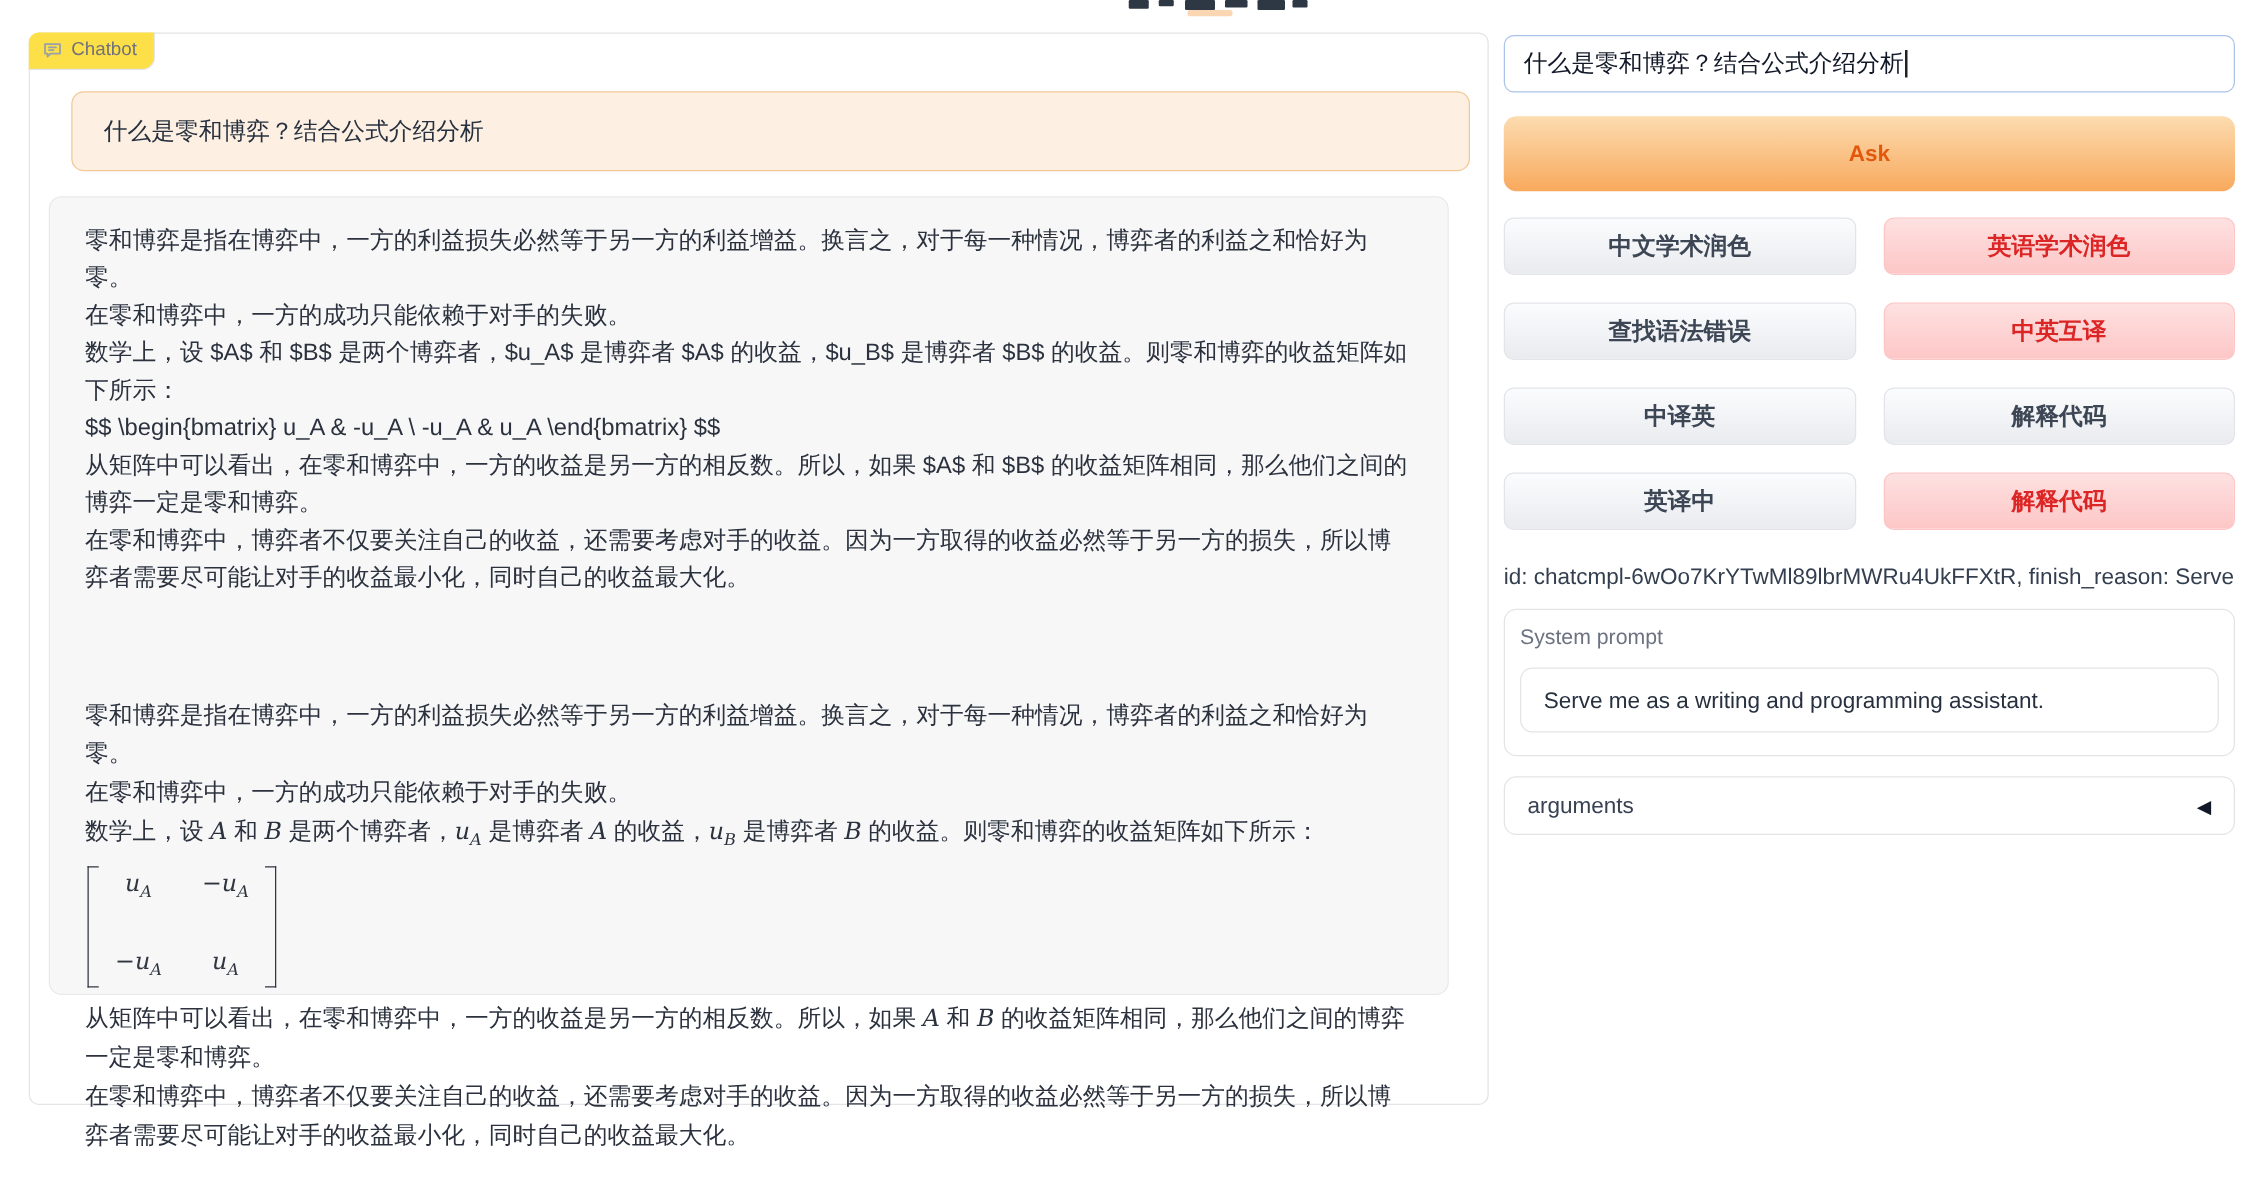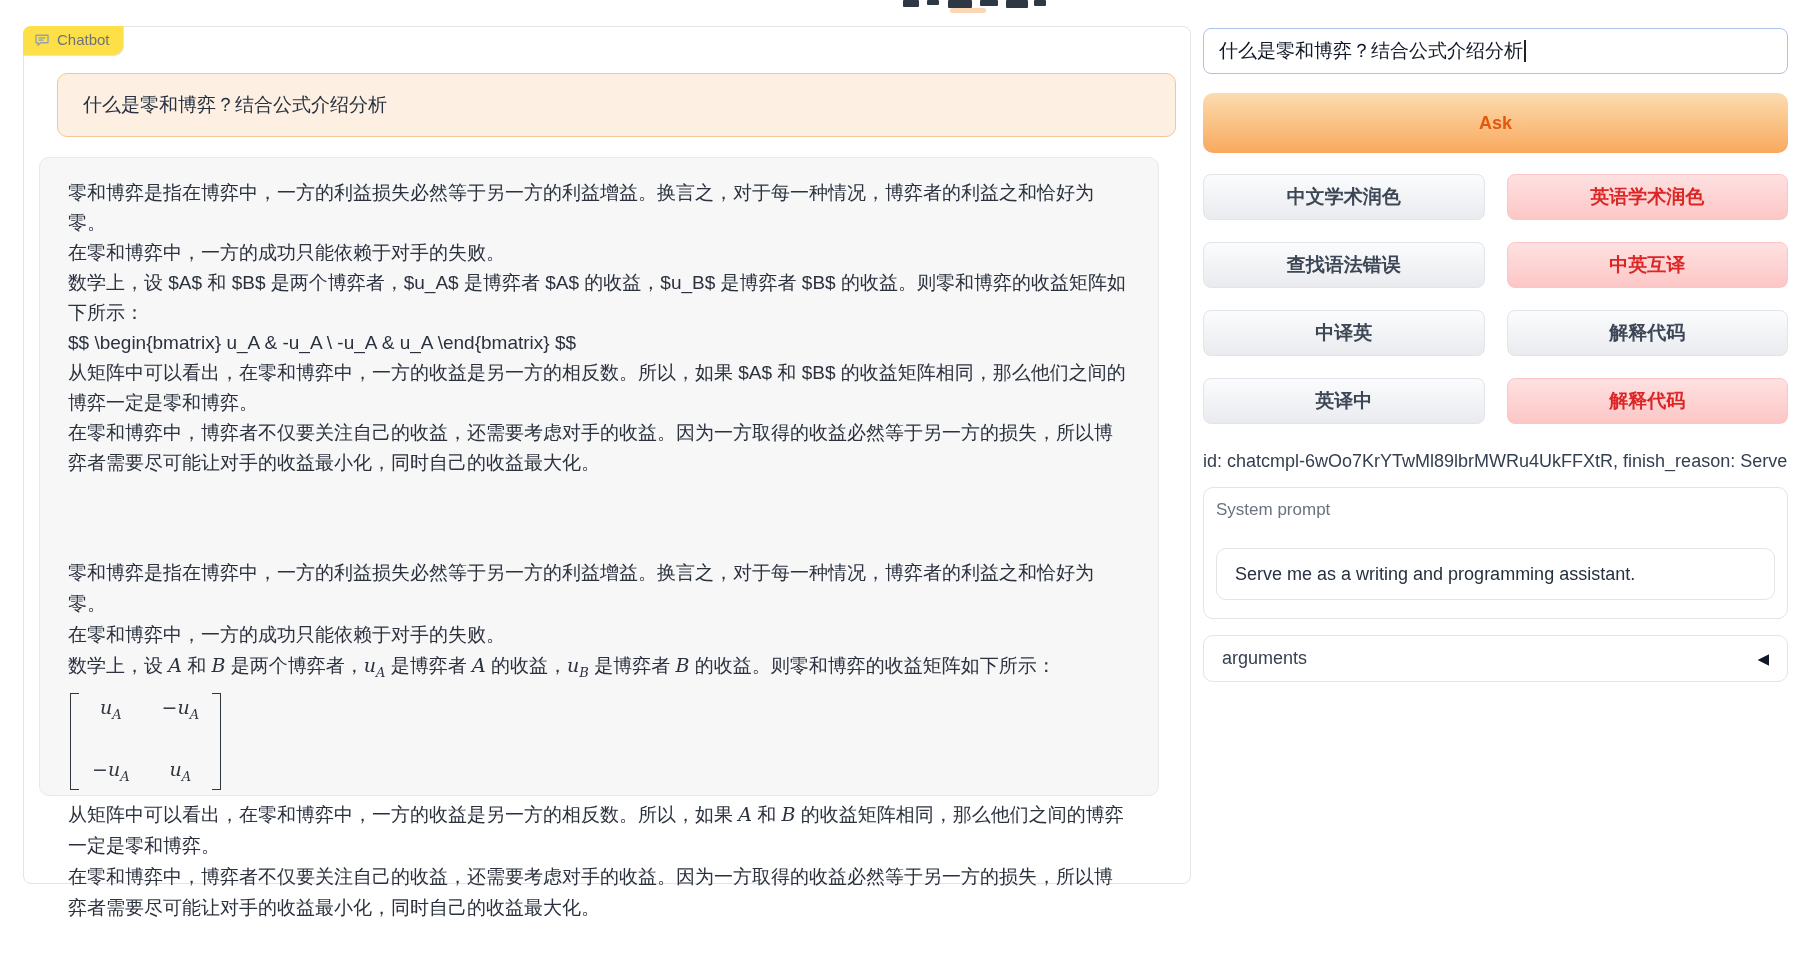--- a/index.html
+++ b/index.html
@@ -60,21 +60,21 @@
   .qbtn{height:46px;border-radius:8px;font-size:19px;font-weight:600;font-family:inherit;
         display:flex;align-items:center;justify-content:center;cursor:pointer;box-sizing:border-box;}
   .qbtn.gray{background:linear-gradient(180deg,#fbfcfd 0%,#e9ebef 100%);
              border:1px solid #e2e4e9;color:#3c4654;}
   .qbtn.pink{background:linear-gradient(180deg,#fee1e1 0%,#fdc6c6 100%);
              border:1px solid #fdc6c6;color:#dc2626;}
   .status-line{margin-top:26px;font-size:18px;line-height:22px;color:#333e4f;}
   .sys-card{margin-top:15px;border:1px solid #e4e4e7;border-radius:10px;box-sizing:border-box;
             padding:12px 12px 18px;}
   .sys-label{font-size:17px;color:#6b7280;line-height:20px;}
-  .sys-input{margin-top:28px;height:52px;box-sizing:border-box;background:#fff;
+  .sys-input{margin-top:14px;height:52px;box-sizing:border-box;background:#fff;
              border:1px solid #e4e4e7;border-radius:10px;display:flex;align-items:center;
              padding:0 18px;font-size:18px;color:#27303f;cursor:text;}
   .accordion{margin-top:16px;height:47px;box-sizing:border-box;border:1px solid #e4e4e7;border-radius:10px;
              display:flex;align-items:center;justify-content:space-between;padding:0 18px;
              font-size:18px;color:#374151;cursor:pointer;}
   .acc-icon{font-size:15px;color:#111827;}
 </style>
 </head>
 <body>
 

